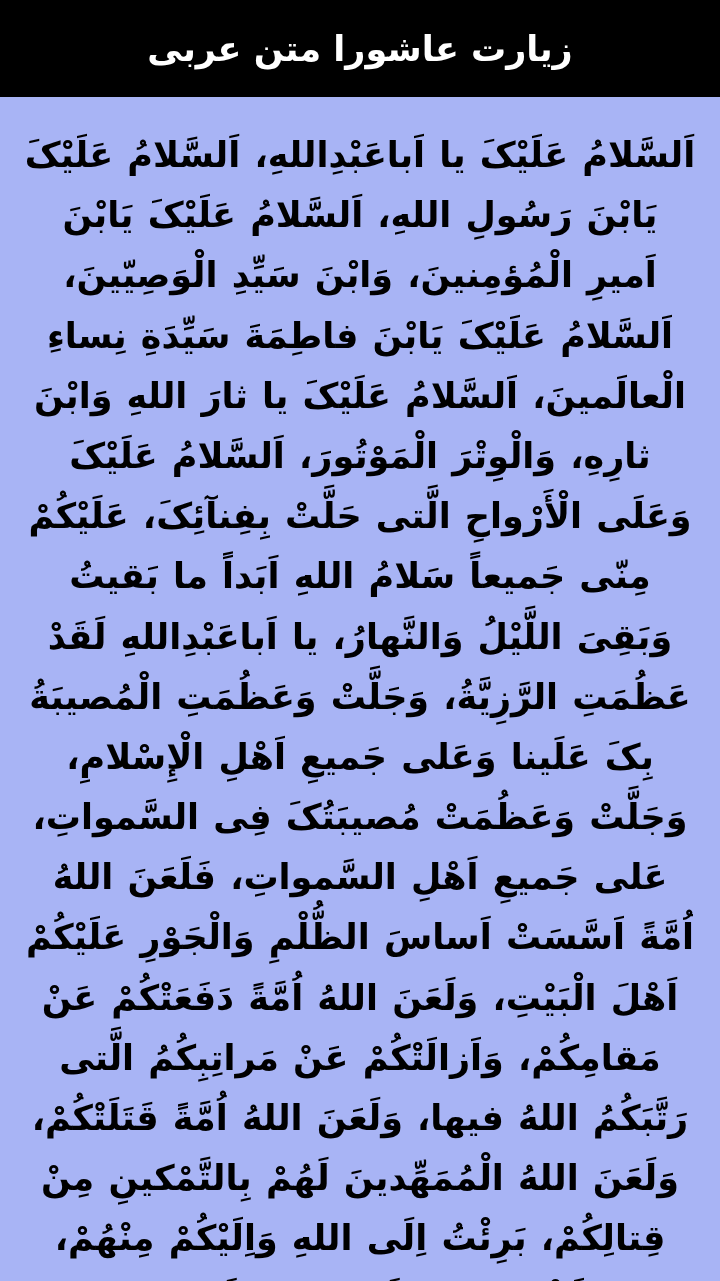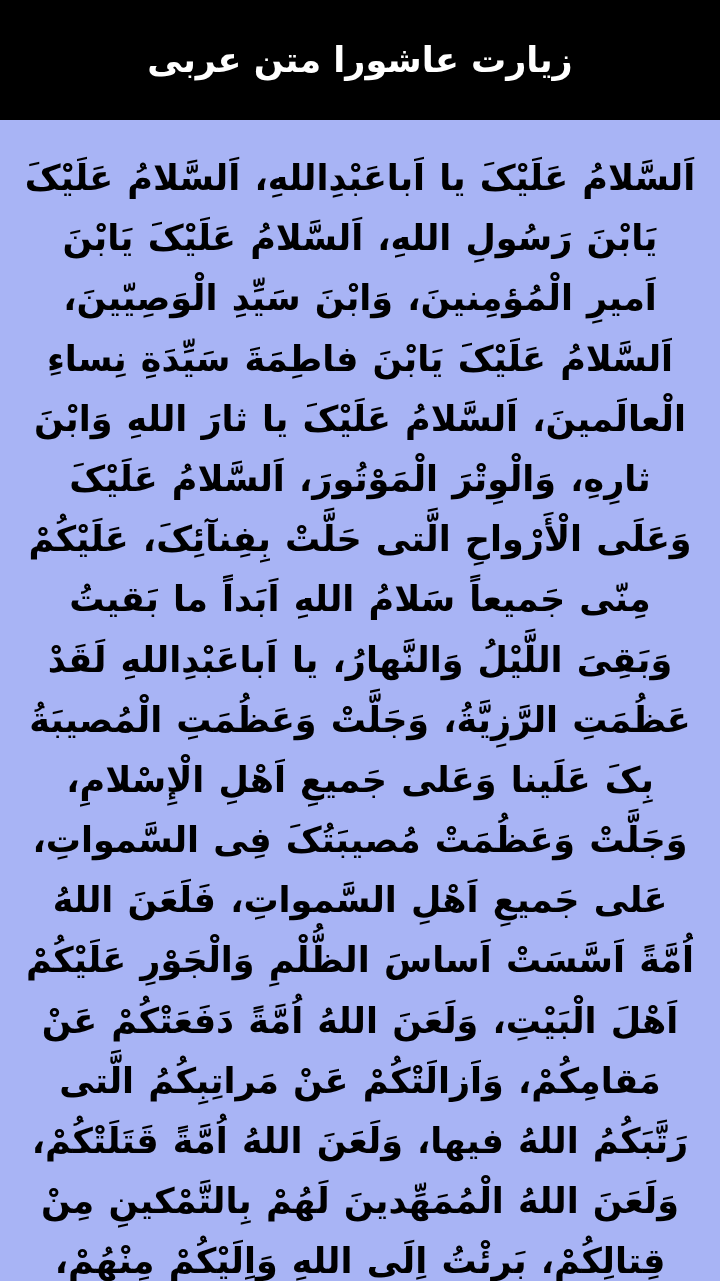--- a/index.html
+++ b/index.html
@@ -16,21 +16,21 @@
     width: 720px;
     min-height: 1281px;
     position: relative;
     overflow: hidden;
     background: #a8b4f5;
   }
   .title-bar {
     background: #000000;
     color: #ffffff;
     width: 100%;
-    height: 120px;
+    height: 97px;
     display: flex;
     align-items: center;
     justify-content: center;
     box-sizing: border-box;
   }
   .title-text {
     font-size: 35px;
     font-weight: bold;
     letter-spacing: 0px;
     line-height: 1.2;

